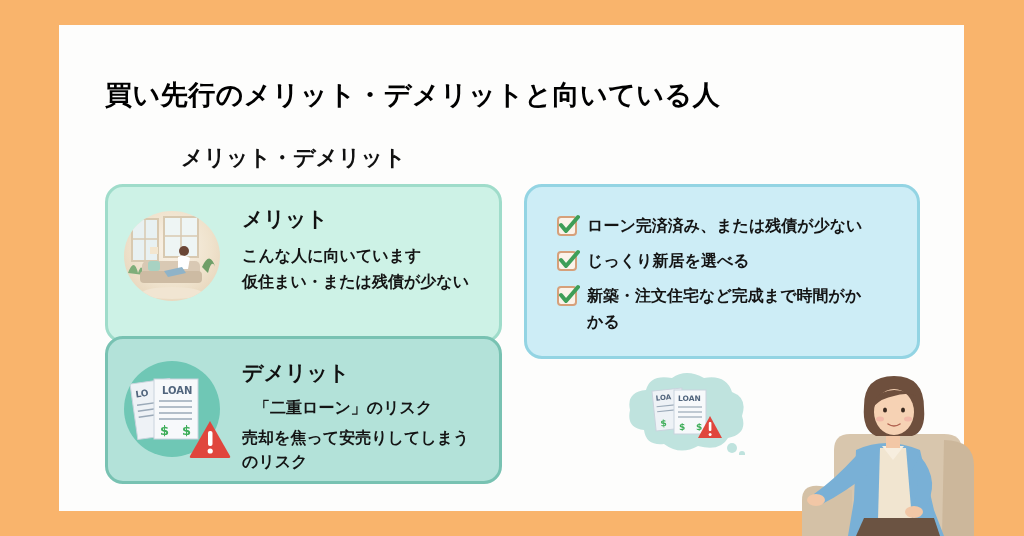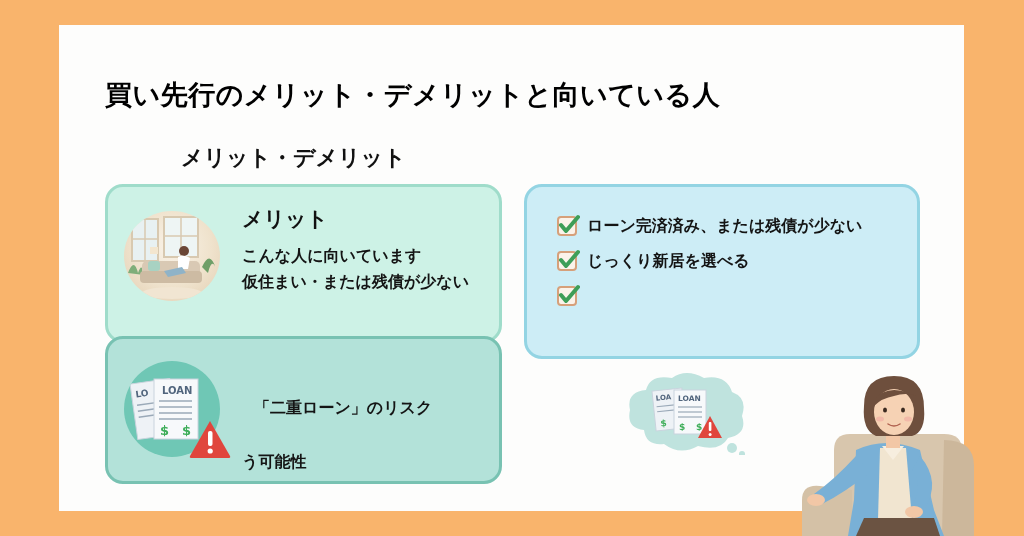--- a/index.html
+++ b/index.html
@@ -192,22 +192,24 @@
         <line x1="35" y1="58" x2="68" y2="58" stroke="#9aa9b8" stroke-width="1.5"></line>
         <text x="36" y="74" font-size="13" font-weight="bold" fill="#3fae5a" font-family="DejaVu Sans, sans-serif">$</text>
         <text x="58" y="74" font-size="13" font-weight="bold" fill="#3fae5a" font-family="DejaVu Sans, sans-serif">$</text>
       </svg>
     </div>
     <svg style="position:absolute;left:80px;top:80px;" width="44" height="40" viewBox="0 0 44 40">
       <path d="M22 2 L42 37 Q43 39 40 39 L4 39 Q1 39 2 37 Z" fill="#e0463d"></path>
       <rect x="20" y="12" width="4.5" height="15" rx="2" fill="#fff"></rect>
       <circle cx="22.2" cy="32" r="2.6" fill="#fff"></circle>
     </svg>
+    <div class="card-heading">デメリット</div>
     <div class="card-line" style="top:56px;margin-left:12px;">「二重ローン」のリスク</div>
-    <div class="card-line" style="top:110px;">う可能性</div>
+    <div class="card-line" style="top:86px;">売却を焦って安売りしてしまう</div>
+    <div class="card-line" style="top:110px;">のリスク</div>
   </div>
 
   <div class="card suited">
     <div class="check-list">
       <div class="check-item">
         <span class="checkbox">
           <svg style="position:absolute;left:-1px;top:-4px;" width="22" height="22" viewBox="0 0 22 22">
               <path d="M3 11 L8 17 L20 3" fill="none" stroke="#3e9e58" stroke-width="4" stroke-linecap="round" stroke-linejoin="round"></path>
             </svg>
         </span>
@@ -220,20 +222,21 @@
             </svg>
         </span>
         <span class="check-text">じっくり新居を選べる</span>
       </div>
       <div class="check-item">
         <span class="checkbox">
           <svg style="position:absolute;left:-1px;top:-4px;" width="22" height="22" viewBox="0 0 22 22">
               <path d="M3 11 L8 17 L20 3" fill="none" stroke="#3e9e58" stroke-width="4" stroke-linecap="round" stroke-linejoin="round"></path>
             </svg>
         </span>
+        <span class="check-text" style="width:290px;">新築・注文住宅など完成まで時間がかかる</span>
       </div>
     </div>
   </div>
 
   <svg class="bubble" viewBox="0 0 128 85">
     <path d="M20 60 Q2 58 6 40 Q2 22 22 20 Q26 4 48 8 Q62 -2 80 8 Q102 4 108 22 Q124 28 118 46 Q124 64 104 68 Q96 82 74 76 Q56 86 40 74 Q22 76 20 60 Z" fill="#bfe3de"></path>
     <circle cx="108" cy="78" r="5" fill="#bfe3de"></circle>
     <circle cx="118" cy="84" r="3" fill="#bfe3de"></circle>
     <g transform="rotate(-6 40 40)">
       <rect x="30" y="20" width="30" height="40" fill="#eef2f6" stroke="#c9d3dd" stroke-width="1"></rect>

